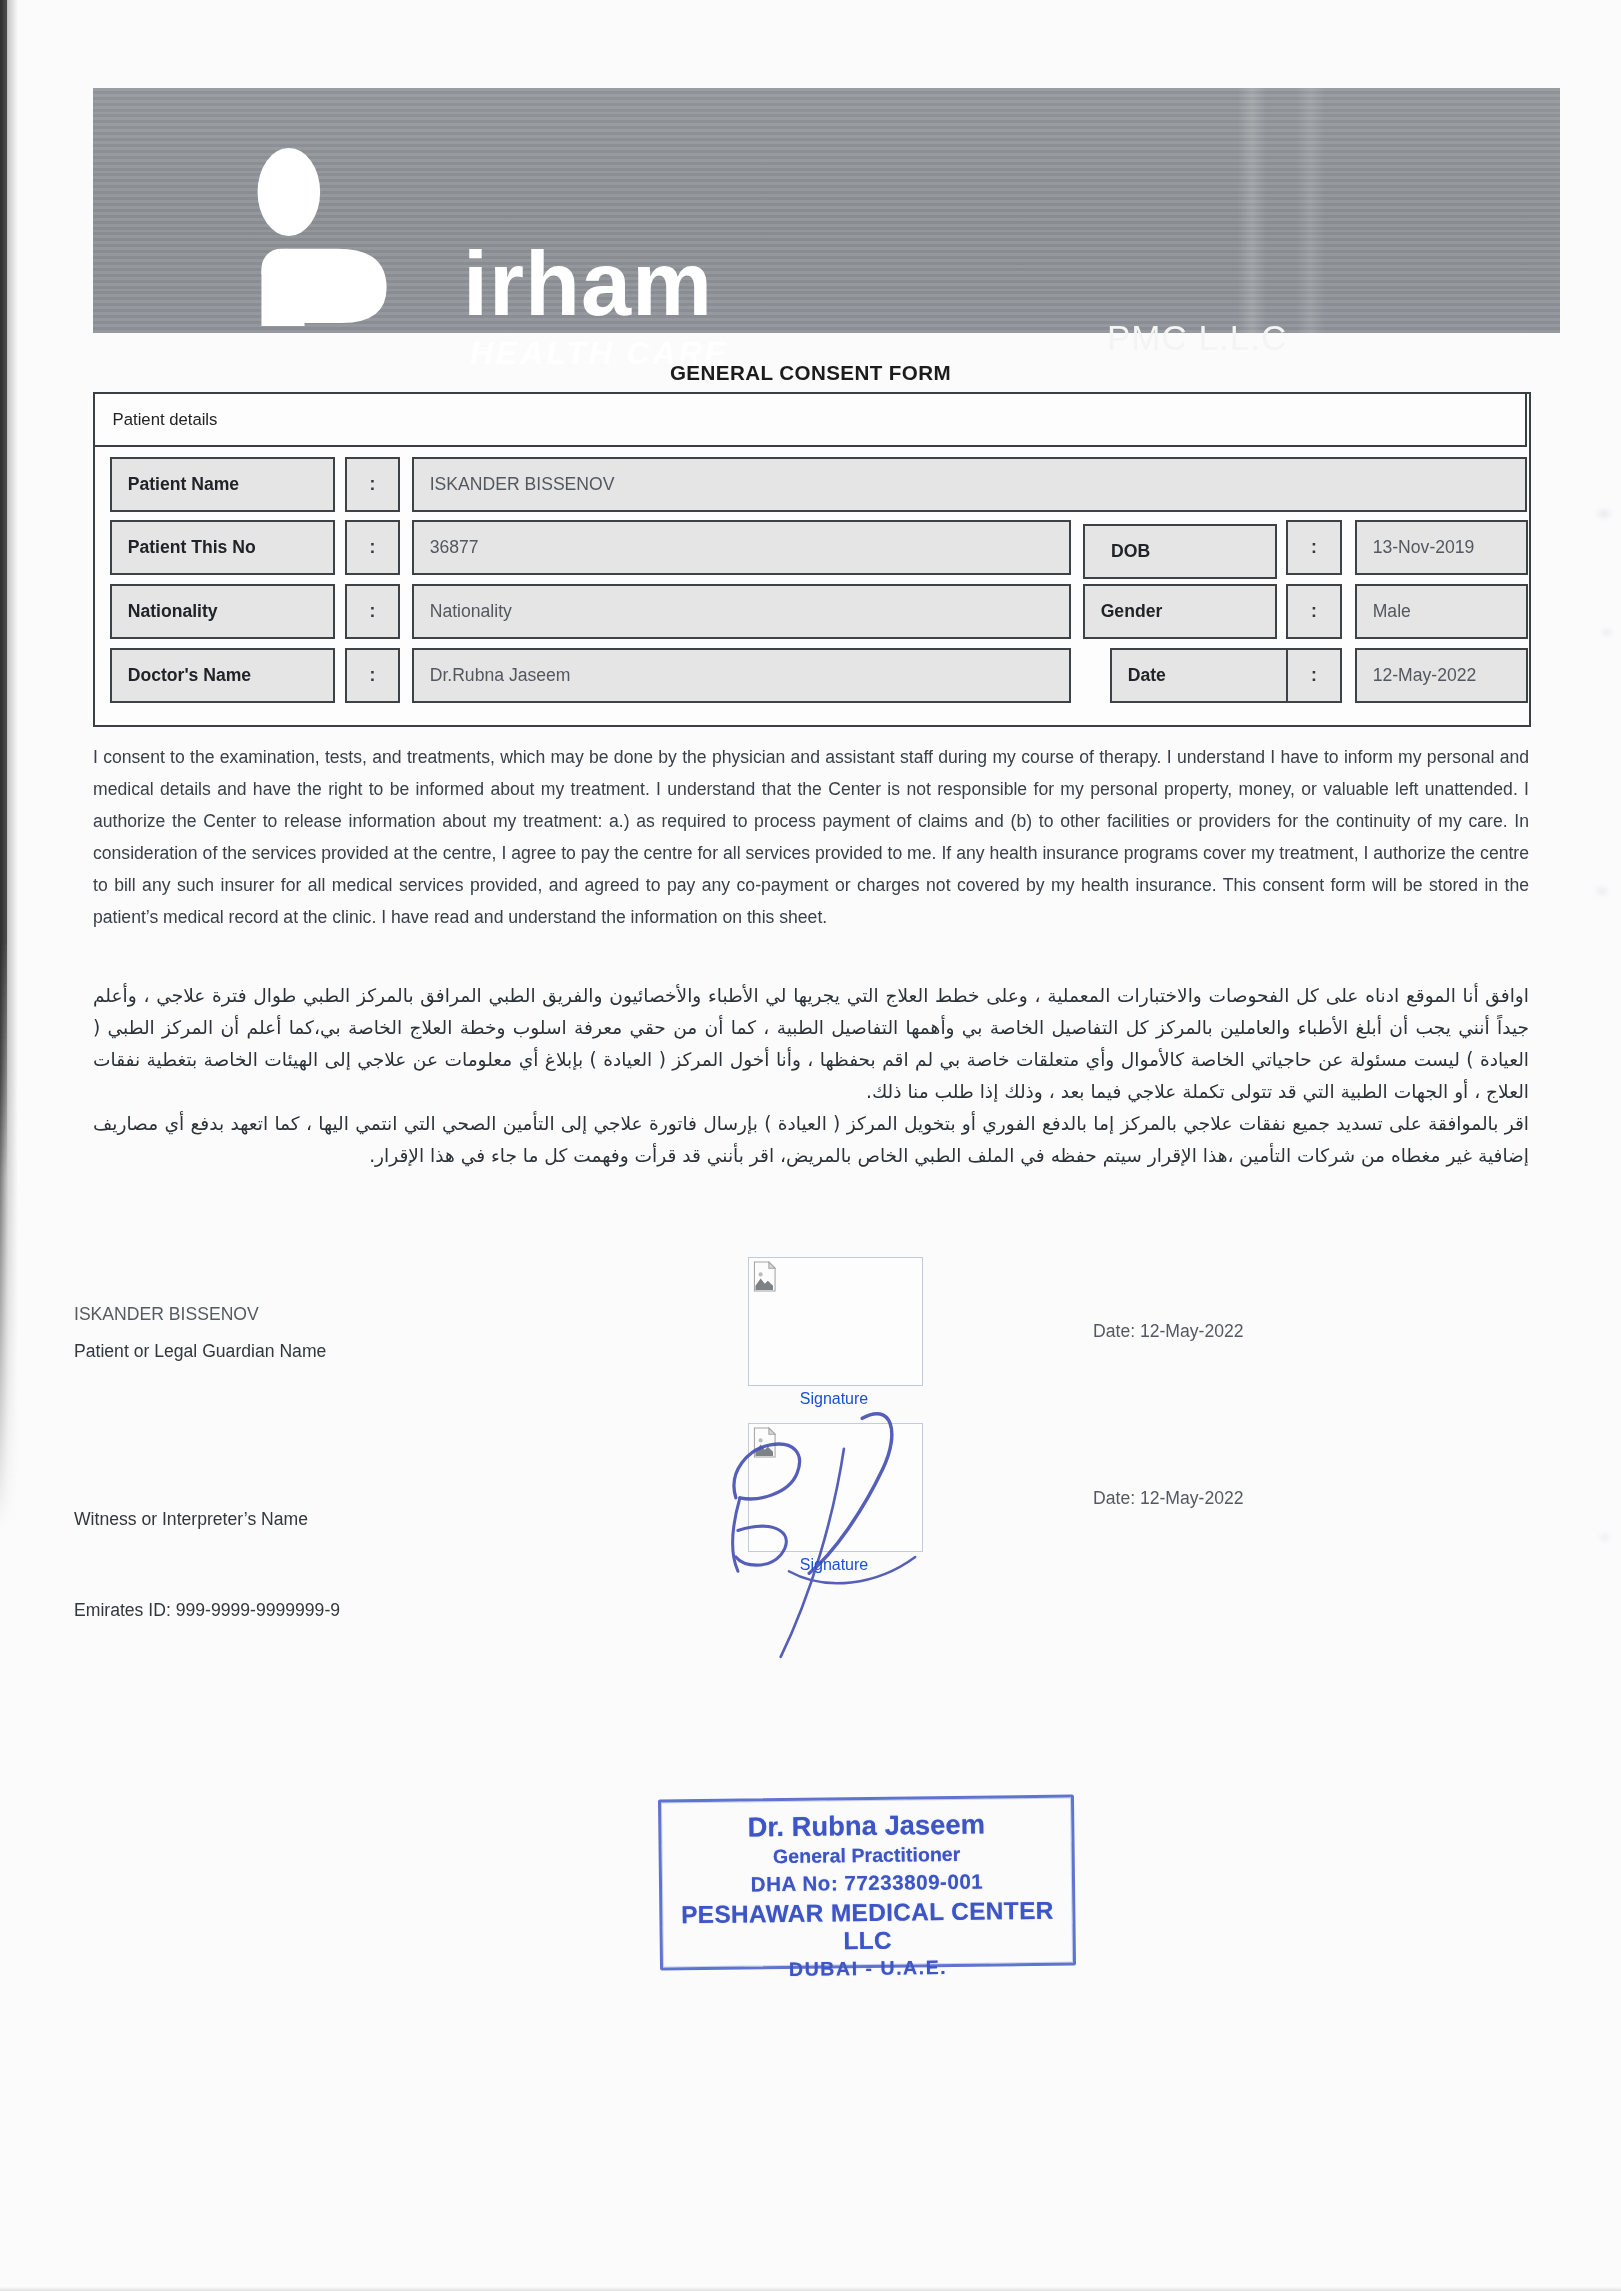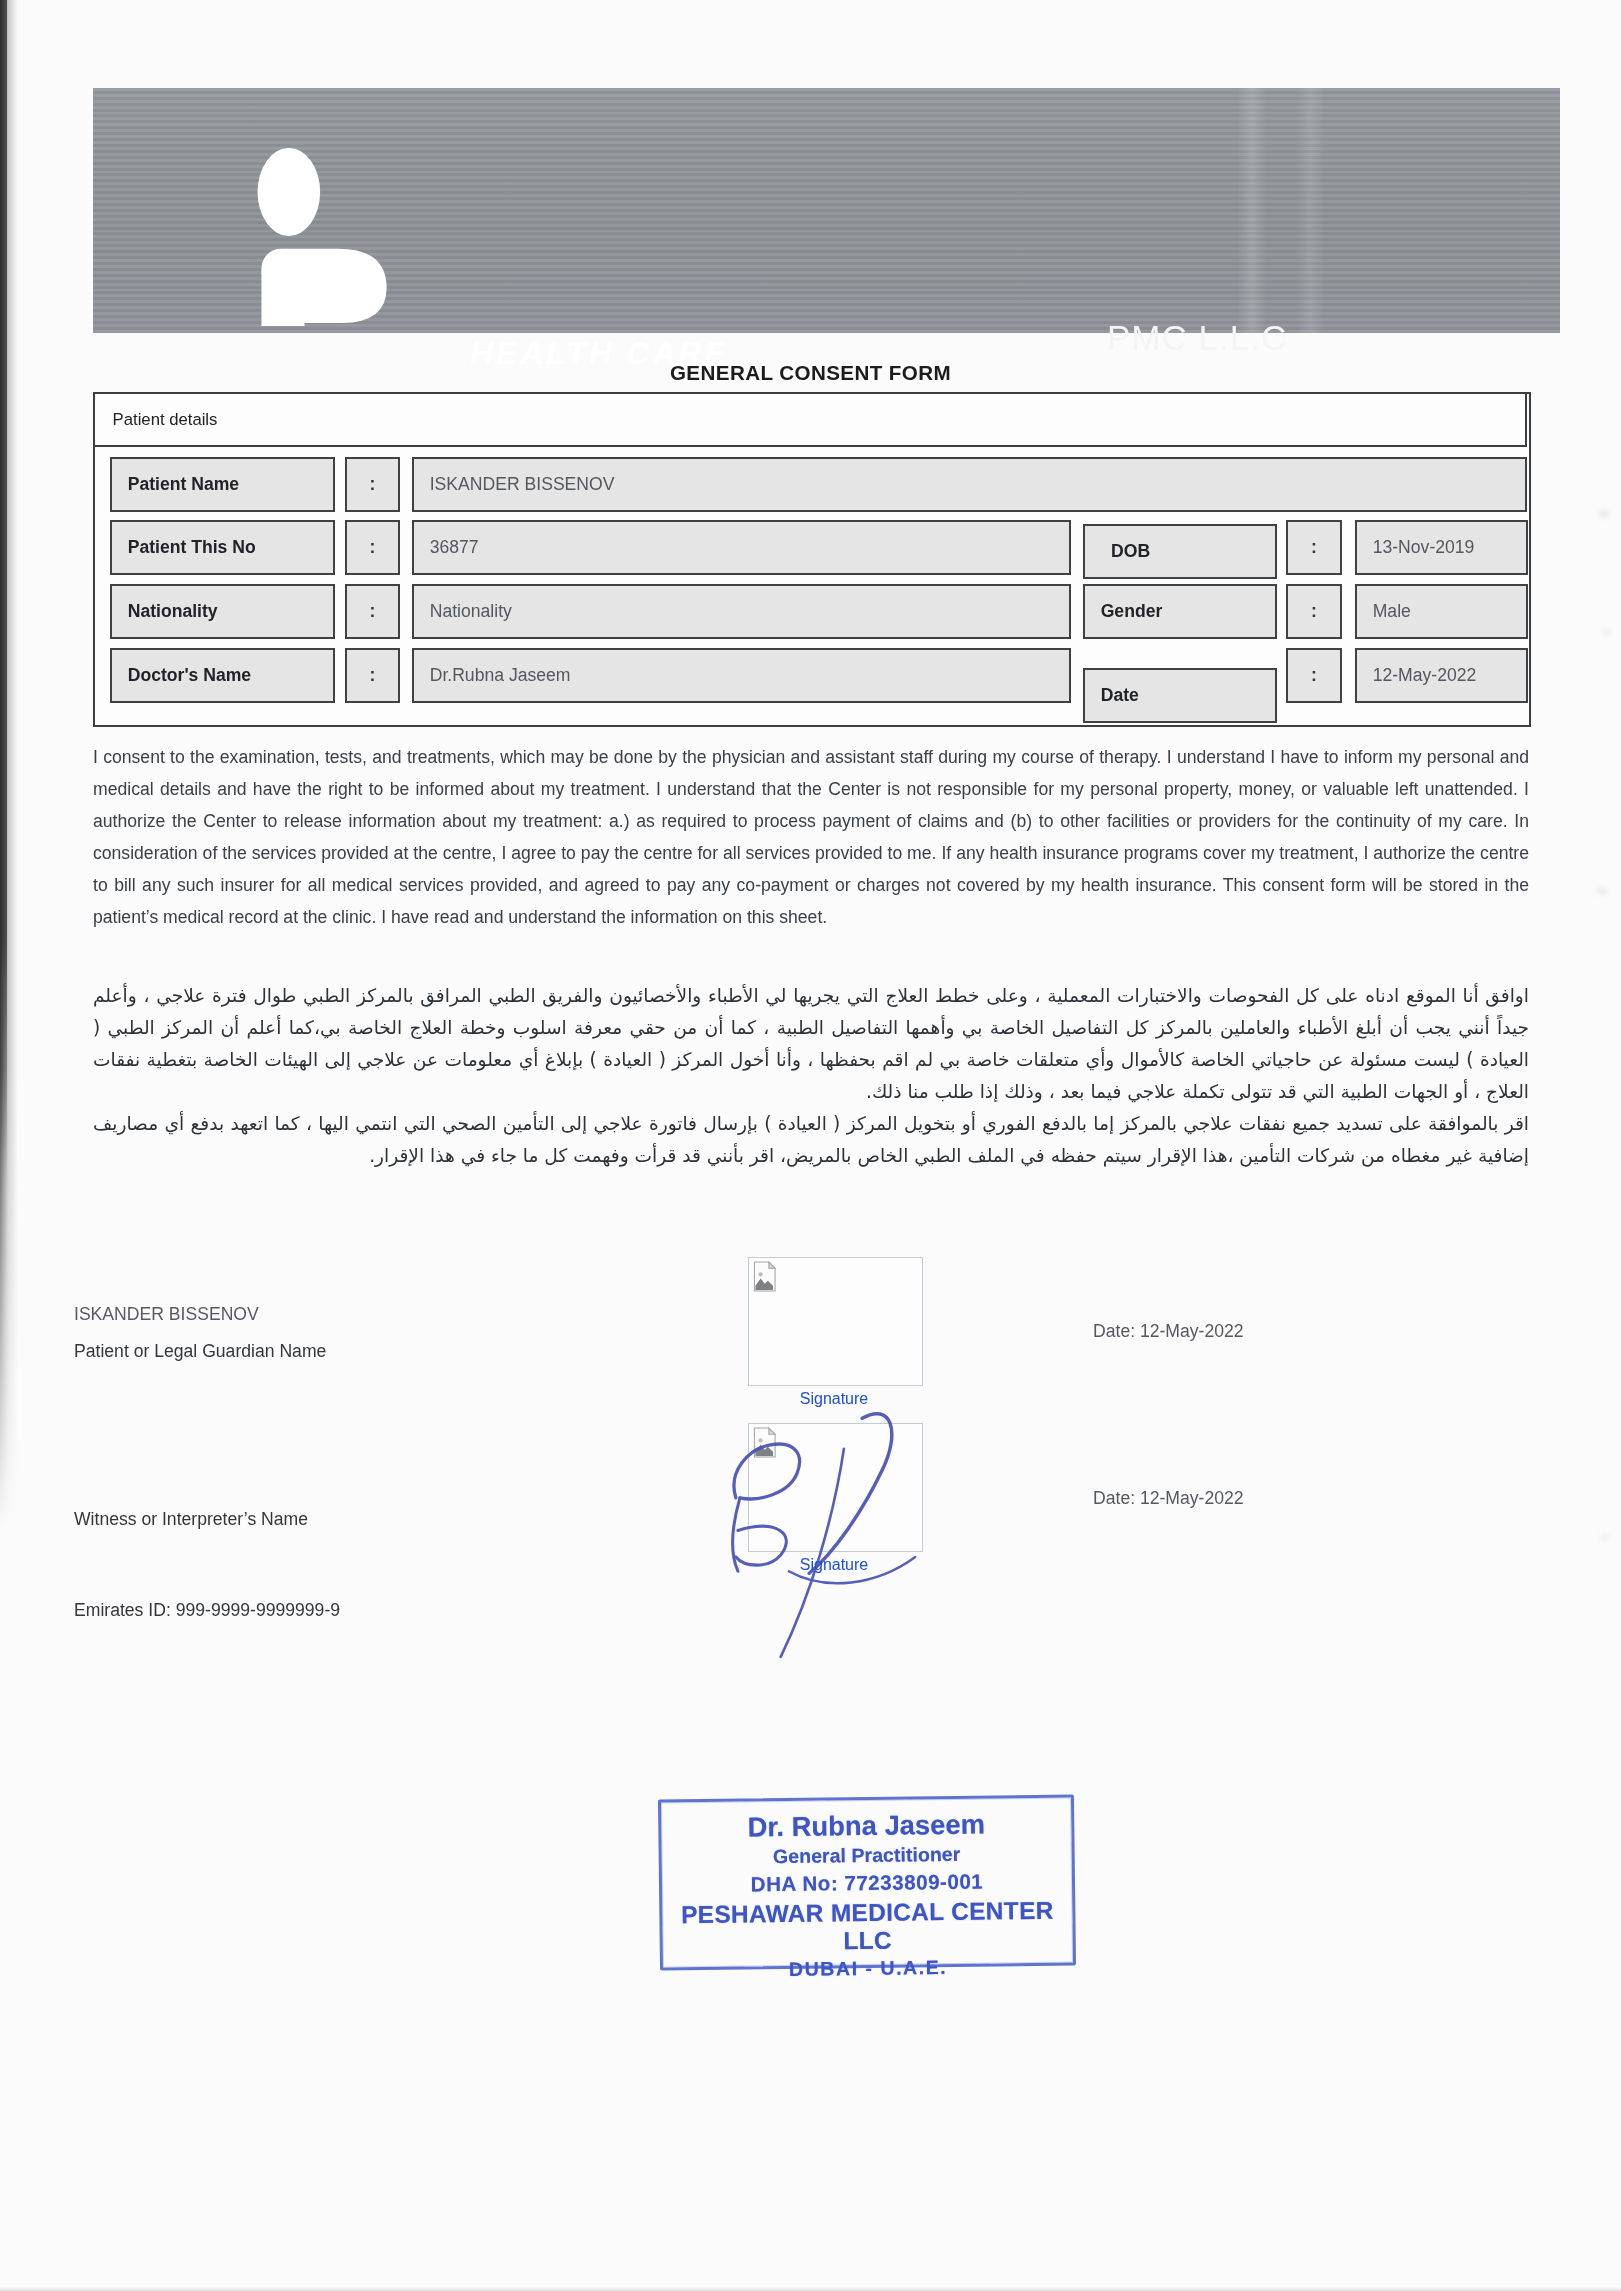--- a/index.html
+++ b/index.html
@@ -86,20 +86,21 @@
 <div class="abs smudge" style="left:1600px;top:1534px;width:9.8px;height:6.9px;opacity:.12;"></div>
 <div class="abs bottom-edge"></div>
 
 <div class="abs banner">
   <div class="streaks"></div>
   <svg class="abs" style="left:145px;top:57px;" width="176" height="181" viewBox="0 0 180 185">
     <ellipse cx="52" cy="48" rx="32" ry="45" fill="#ffffff"></ellipse>
     <path d="M24 132 q0 -26 26 -26 h52 q50 0 50 40 q0 36 -46 36 h-40 v-6 q0 0 0 0 l0 0 q-2 8 -2 8 z" fill="#ffffff"></path>
     <rect x="24" y="106" width="44" height="110" rx="20" fill="#ffffff"></rect>
   </svg>
+  <div class="abs brand-name">irham</div>
   <div class="abs brand-sub">HEALTH CARE</div>
   <div class="abs company">PMC L.L.C</div>
 </div>
 
 <div class="abs form-title">GENERAL CONSENT FORM</div>
 
 <div class="abs pd-outer"></div>
 <div class="abs pd-header">Patient details</div>
 
 <div class="cell label" style="left:110px;top:457px;width:225px;">Patient Name</div>
@@ -116,21 +117,21 @@
 <div class="cell label" style="left:110px;top:584px;width:225px;">Nationality</div>
 <div class="cell colon" style="left:345px;top:584px;width:55px;">:</div>
 <div class="cell value" style="left:412px;top:584px;width:659px;">Nationality</div>
 <div class="cell label" style="left:1083px;top:584px;width:194px;">Gender</div>
 <div class="cell colon" style="left:1286px;top:584px;width:56px;">:</div>
 <div class="cell value" style="left:1355px;top:584px;width:173px;">Male</div>
 
 <div class="cell label" style="left:110px;top:648px;width:225px;">Doctor's Name</div>
 <div class="cell colon" style="left:345px;top:648px;width:55px;">:</div>
 <div class="cell value" style="left:412px;top:648px;width:659px;">Dr.Rubna Jaseem</div>
-<div class="cell label" style="left:1083px;top:648px;width:194px;margin-top:20px;">Date</div>
+<div class="cell label" style="left:1110px;top:648px;width:194px;">Date</div>
 <div class="cell colon" style="left:1286px;top:648px;width:56px;">:</div>
 <div class="cell value" style="left:1355px;top:648px;width:173px;">12-May-2022</div>
 
 <div class="abs consent-en">I consent to the examination, tests, and treatments, which may be done by the physician and assistant staff during my course of therapy. I understand I have to inform my personal and medical details and have the right to be informed about my treatment. I understand that the Center is not responsible for my personal property, money, or valuable left unattended. I authorize the Center to release information about my treatment: a.) as required to process payment of claims and (b) to other facilities or providers for the continuity of my care. In consideration of the services provided at the centre, I agree to pay the centre for all services provided to me. If any health insurance programs cover my treatment, I authorize the centre to bill any such insurer for all medical services provided, and agreed to pay any co-payment or charges not covered by my health insurance. This consent form will be stored in the patient’s medical record at the clinic. I have read and understand the information on this sheet.</div>
 <div class="abs consent-ar">
   <p>اوافق أنا الموقع ادناه على كل الفحوصات والاختبارات المعملية ، وعلى خطط العلاج التي يجريها لي الأطباء والأخصائيون والفريق الطبي المرافق بالمركز الطبي طوال فترة علاجي ، وأعلم جيداً أنني يجب أن أبلغ الأطباء والعاملين بالمركز كل التفاصيل الخاصة بي وأهمها التفاصيل الطبية ، كما أن من حقي معرفة اسلوب وخطة العلاج الخاصة بي،كما أعلم أن المركز الطبي ( العيادة ) ليست مسئولة عن حاجياتي الخاصة كالأموال وأي متعلقات خاصة بي لم اقم بحفظها ، وأنا أخول المركز ( العيادة ) بإبلاغ أي معلومات عن علاجي إلى الهيئات الخاصة بتغطية نفقات العلاج ، أو الجهات الطبية التي قد تتولى تكملة علاجي فيما بعد ، وذلك إذا طلب منا ذلك.</p>
   <p>اقر بالموافقة على تسديد جميع نفقات علاجي بالمركز إما بالدفع الفوري أو بتخويل المركز ( العيادة ) بإرسال فاتورة علاجي إلى التأمين الصحي التي انتمي اليها ، كما اتعهد بدفع أي مصاريف إضافية غير مغطاه من شركات التأمين ،هذا الإقرار سيتم حفظه في الملف الطبي الخاص بالمريض، اقر بأنني قد قرأت وفهمت كل ما جاء في هذا الإقرار.</p>
 </div>
 
 <div class="abs txt-name" style="left:74px;top:1304px;">ISKANDER BISSENOV</div>

